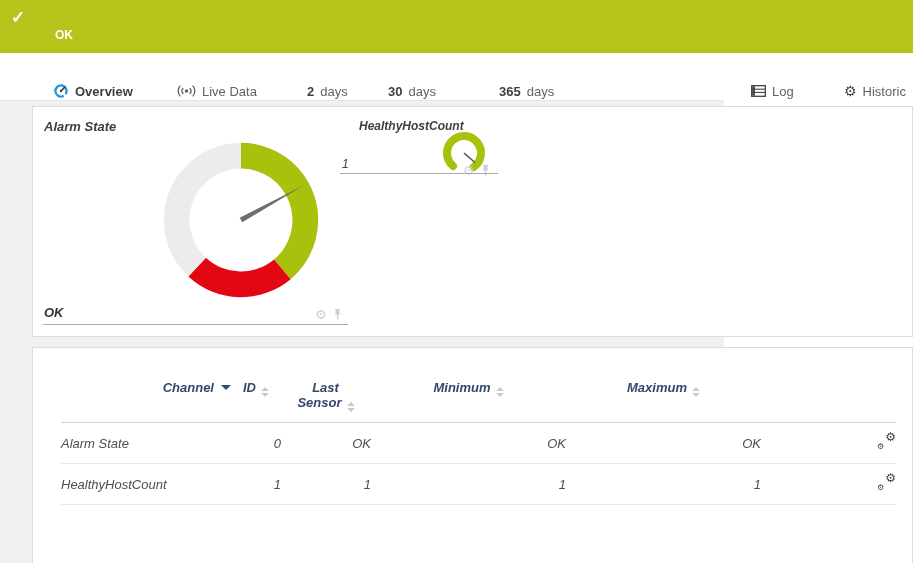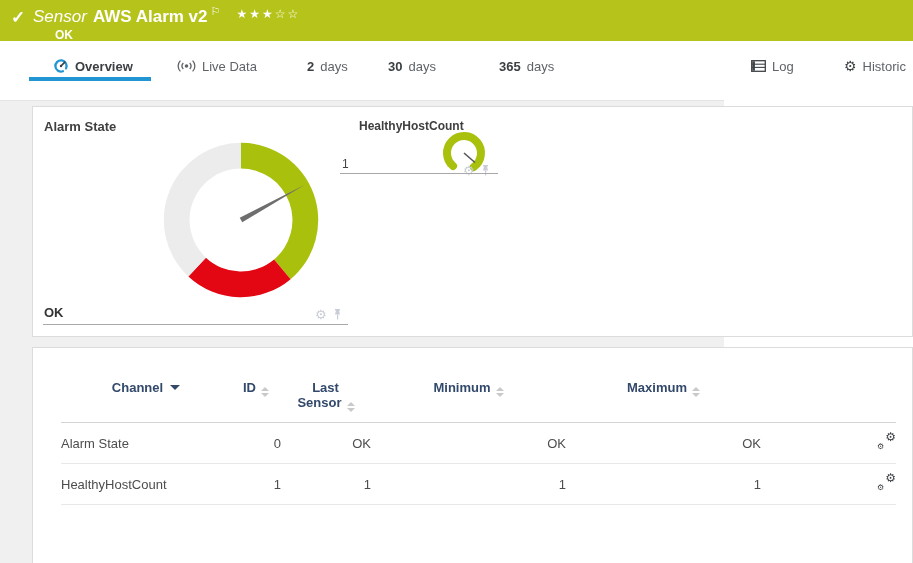--- a/index.html
+++ b/index.html
@@ -12,51 +12,51 @@
   .topbar .check { position:absolute; left:11px; top:7px; font-size:17px; font-weight:bold; }
   .titleline { position:absolute; left:33px; top:5px; white-space:nowrap; }
   .sensor-type { font-style:italic; font-size:17px; }
   .sensor-name { font-weight:bold; font-size:17px; margin-left:6px; }
   .flag { font-size:11px; vertical-align:7px; margin-left:3px; font-family:"DejaVu Sans",sans-serif; }
   .stars { margin-left:16px; font-size:12px; letter-spacing:2px; vertical-align:4px;
     font-family:"DejaVu Sans",sans-serif; }
   .topbar .status { position:absolute; left:55px; top:28px; font-size:12px; font-weight:bold; }
 
   
-  .tabbar { position:absolute; left:0; top:41px; width:913px; height:47px; background:#fff; }
+  .tabbar { position:absolute; left:0; top:66px; width:913px; height:47px; background:#fff; }
   .tab { position:absolute; top:13px; height:24px; font-size:13px; color:#5f6368;
     white-space:nowrap; cursor:pointer; display:flex; align-items:center; gap:6px; }
   .tab b { color:#3c4043; }
   .tab.active { color:#3c4043; font-weight:bold; }
   .tab .glyph { font-family:"DejaVu Sans",sans-serif; font-size:14px; color:#3f4347; line-height:1; }
   .tab-underline { position:absolute; left:29px; top:36px; width:122px; height:4px; background:#2196d3; }
 
   
   .content { position:absolute; left:0; top:100px; width:724px; height:463px; background:#f0f0f0;
-    border-top:1px solid #e4e4e4; }
+    border-top:1px solid #e4e4e4;font-style:italic; }
   .panel { position:absolute; background:#fff; border:1px solid #dcdcdc; }
   .panel.gauges { left:32px; top:5px; width:881px; height:231px; }
   .panel.table-panel { left:32px; top:246px; width:881px; height:240px; }
 
   .block-title { position:absolute; font-size:13px; font-weight:bold; color:#3f3f3f; }
   .gauge-value { position:absolute; font-size:13px; font-weight:bold; color:#333; }
   .mini-value { position:absolute; font-size:12px; color:#444; }
   .hrline { position:absolute; height:1px; background:#a9a9a9; }
   .footer-icons { position:absolute; display:flex; gap:5px; align-items:center; color:#c9ced6; }
   .footer-icons .gear-glyph { font-family:"DejaVu Sans",sans-serif; font-size:13px; line-height:1; }
 
   
   table.channels { position:absolute; left:28px; top:24px; width:835px; border-collapse:collapse;
     table-layout:fixed; font-size:13px; }
   table.channels col.c-channel { width:170px; } table.channels col.c-id { width:50px; }
   table.channels col.c-last { width:90px; }   table.channels col.c-min { width:195px; }
   table.channels col.c-max { width:195px; }   table.channels col.c-set { width:135px; }
   table.channels th { color:#32496b; font-weight:bold; vertical-align:top; text-align:center;
     padding:8px 0 10px 0; border-bottom:1px solid #d4d4d4; white-space:nowrap; }
-  table.channels th.left { text-align:center; }
+  table.channels th.left { text-align:right; }
   table.channels td { color:#4d4d4d; padding:10px 0 9px 0; border-bottom:1px solid #e8e8e8;
     text-align:right; white-space:nowrap; }
   table.channels td.left { text-align:left; }
   td.id-cell { padding-right:12px; } td.last-cell { padding-right:16px; }
   td.min-cell { padding-right:12px; } td.max-cell { padding-right:8px; }
   td.set-cell, th.set-col { text-align:center; }
   .last-line1 { display:block; margin-right:1px; }
 
   .sort { display:inline-flex; flex-direction:column; gap:2px; margin-left:5px; vertical-align:1px; }
   .sort i { width:0; height:0; border-left:4px solid transparent; border-right:4px solid transparent; }
@@ -70,23 +70,20 @@
   .gears .g-big { position:absolute; right:0; top:-2px; font-size:12px; line-height:1; }
   .gears .g-small { position:absolute; left:0; bottom:0; font-size:8px; line-height:1; }
 
   svg { display:block; }
 </style>
 </head>
 <body>
 
 <div class="topbar">
   <span class="check">✓</span>
-  <div class="titleline">
-    <span class="sensor-type">Sensor</span><span class="sensor-name">AWS Alarm v2</span><span class="flag">⚐</span><span class="stars"><span>★★★</span><span>☆☆</span></span>
-  </div>
   <div class="status">OK</div>
 </div>
 
 <div class="tabbar">
   <div class="tab active" style="left:53px">
     <svg width="16" height="16" viewBox="0 0 16 16">
       <path d="M9.92 13.26 A5.6 5.6 0 1 1 13.07 10.37" fill="none" stroke="#2196d3" stroke-width="2.3" stroke-linecap="round"></path>
       <line x1="8" y1="8" x2="11.8" y2="4.2" stroke="#3c4043" stroke-width="1.7" stroke-linecap="round"></line>
       <circle cx="8" cy="8" r="1.2" fill="#3c4043"></circle>
     </svg>

